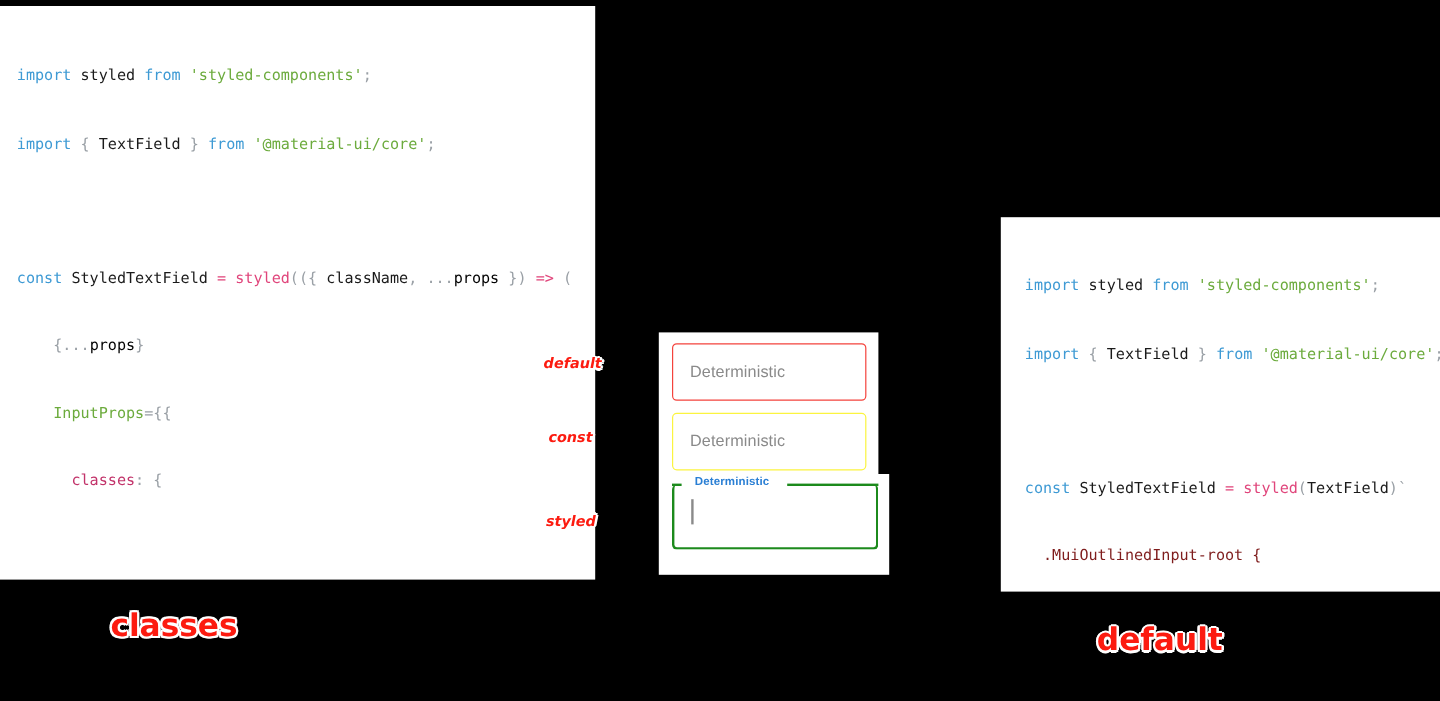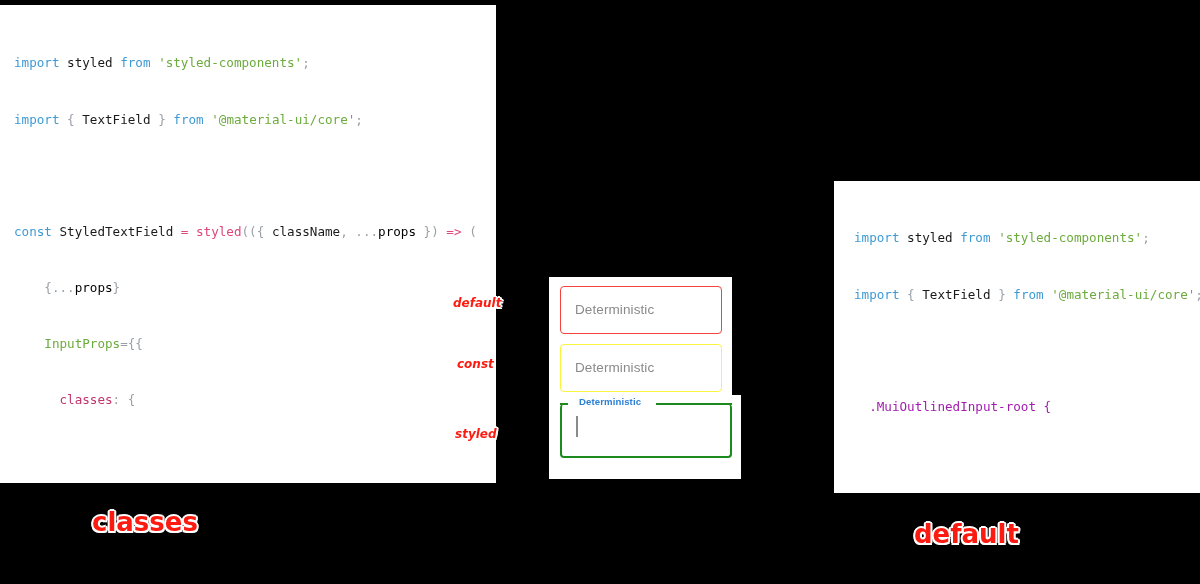--- a/index.html
+++ b/index.html
@@ -44,21 +44,21 @@
   
   .kw  { color: #3e9ad4; }      
   .pln { color: #1a1a1a; }      
   .pct { color: #9aa0a6; }      
   .str { color: #6cab3d; }      
   .fn  { color: #e0457b; }      
   .tag { color: #e0457b; }      
   .var { color: #000000; }      
   .prp { color: #6cab3d; }      
   .key { color: #c2336a; }      
-  .sel { color: #a21caf; text-align: right; }
+  .sel { color: #7f1d1d; text-align: right; }
 
   
   #device-panel {
     position: absolute;
     left: 549px; top: 277px;
     width: 192px; height: 202px; padding-left: 32px;
   }
   .device-slab {
     position: absolute;
     background: #ffffff;
@@ -185,20 +185,21 @@
     
     
     
     
   </div>
 
   <div class="code-panel" id="code-right">
     <span class="ln"><span class="kw">import</span> <span class="pln">styled</span> <span class="kw">from</span> <span class="str">'styled-components'</span><span class="pct">;</span></span>
     <span class="ln"><span class="kw">import</span> <span class="pct">{</span> <span class="pln">TextField</span> <span class="pct">}</span> <span class="kw">from</span> <span class="str">'@material-ui/core'</span><span class="pct">;</span></span>
     <span class="ln"> </span>
+    <span class="ln"><span class="kw">const</span> <span class="pln">StyledTextField</span> <span class="fn">=</span> <span class="fn">styled</span><span class="pct">(</span><span class="pln">TextField</span><span class="pct">)`</span></span>
     <span class="ln">  <span class="sel">.MuiOutlinedInput-root {</span></span>
     
     
     
     
     
     
     
     
     

